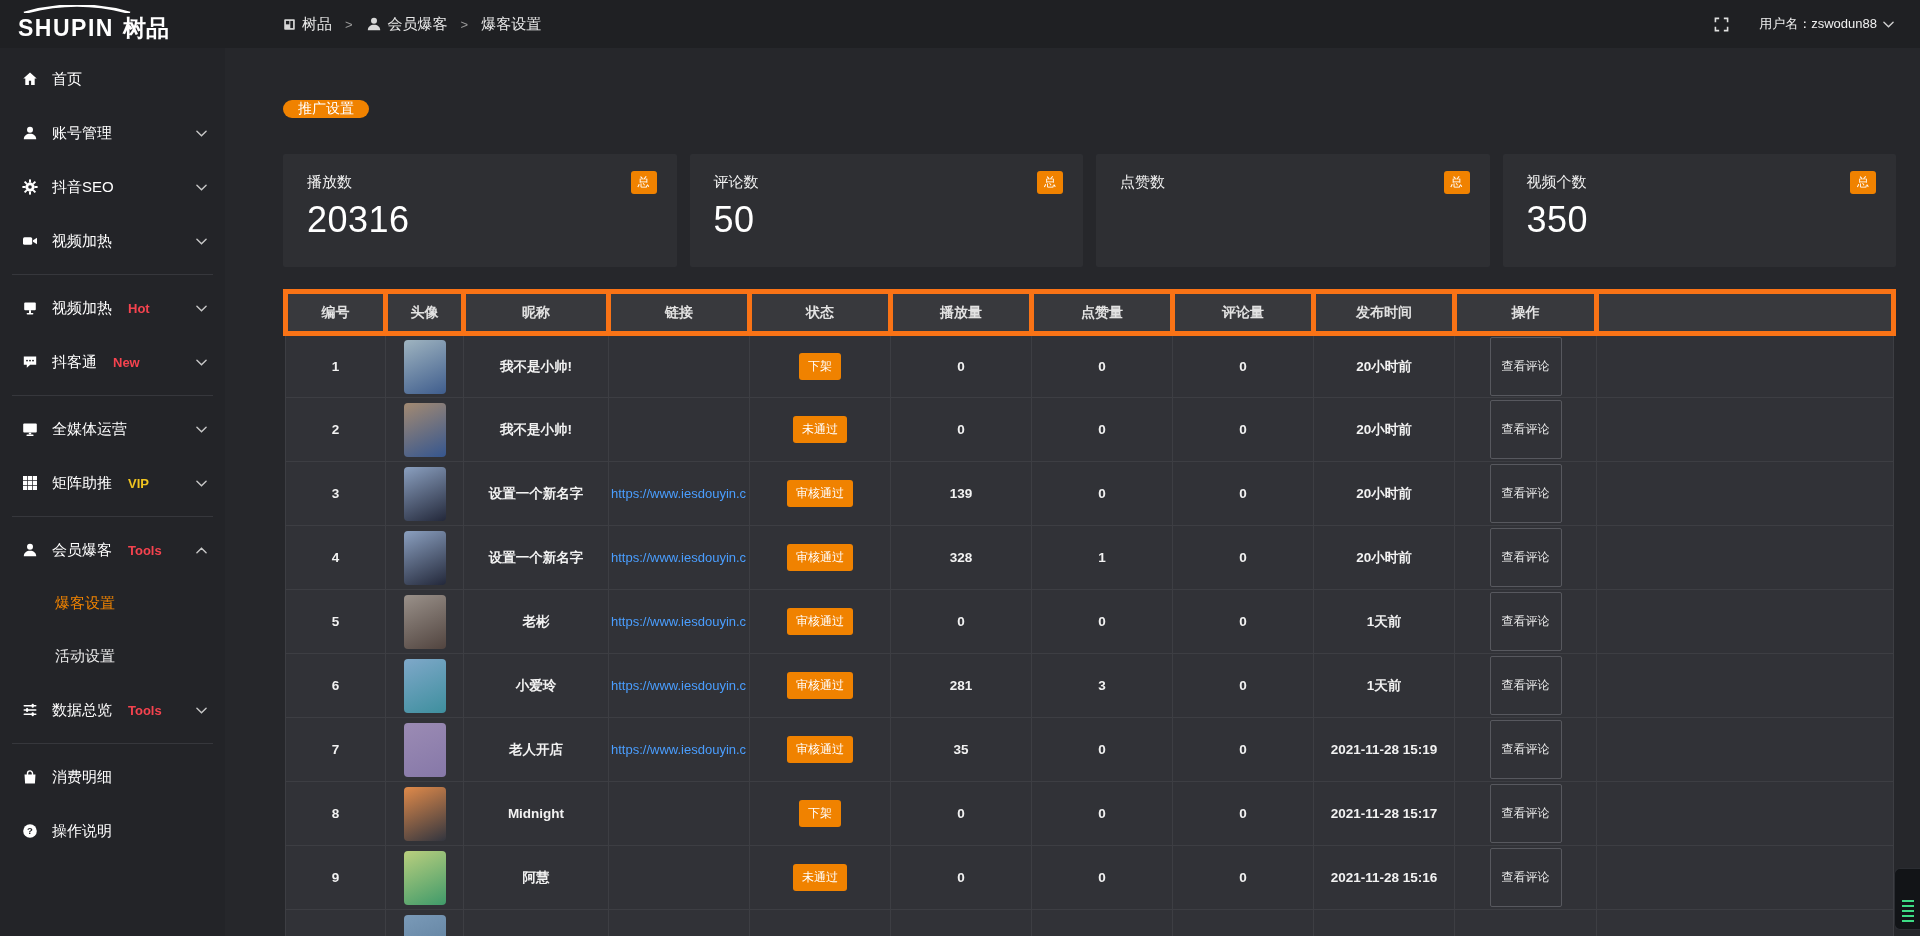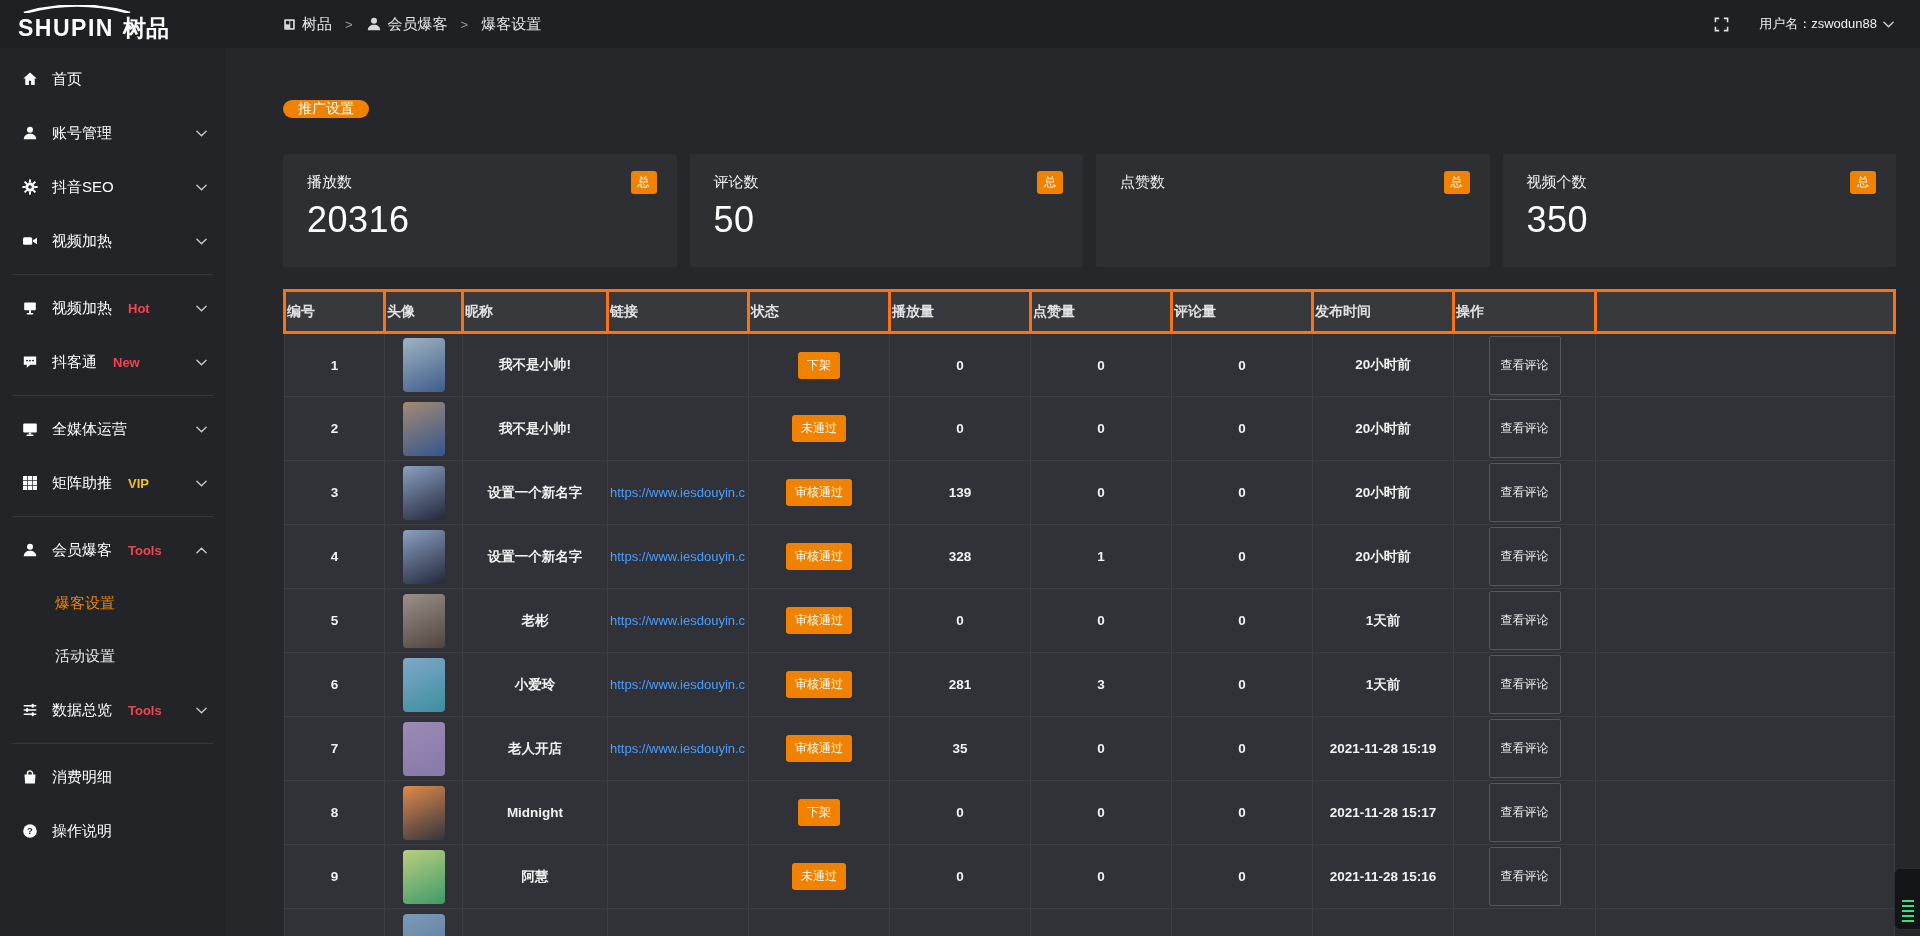--- a/index.html
+++ b/index.html
@@ -45,21 +45,21 @@
   .cards { display:flex; gap:13px; margin-top:36px; }
   .card { flex:1; height:113px; background:#2e2f33; border-radius:2px; padding:19px 24px; position:relative; }
   .card-label { font-size:15px; color:#f2f2f2; }
   .card-badge { position:absolute; top:17px; right:20px; background:#f08200; color:#fff; font-size:12px;
     padding:3px 7px; border-radius:3px; }
   .card-value { font-size:36px; color:#fff; margin-top:7px; letter-spacing:.5px; }
   
   .table-wrap { margin-top:22px; }
   table { width:100%; border-collapse:collapse; table-layout:fixed; }
   th { height:42px; background:#38393d; color:#e2e2e2; font-size:14px; font-weight:bold;
-    border:3px solid #f97316; text-align:left; }
+    border:5px solid #f97316; text-align:center; }
   td { height:64px; background:#313237; border:1px solid #3d3e43; text-align:center;
     color:#e8e8e8; font-size:13px; overflow:hidden; }
   .c-bold { font-weight:bold; color:#f2f2f2; font-size:13.5px; }
   .avatar { width:42px; height:54px; border-radius:4px; margin:0 auto; }
   .link-cell { text-align:left; padding:0 2px; }
   .link { color:#4a9eff; white-space:nowrap; cursor:pointer; display:block; overflow:hidden; }
   .status-badge { display:inline-block; background:#f08200; color:#fff; font-size:12px;
     padding:5px 9px; border-radius:3px; }
   .action-btn { background:transparent; border:1px solid #57585e; color:#ececec; font-size:12px;
     padding:20px 11px; border-radius:2px; cursor:pointer; font-family:inherit; }

